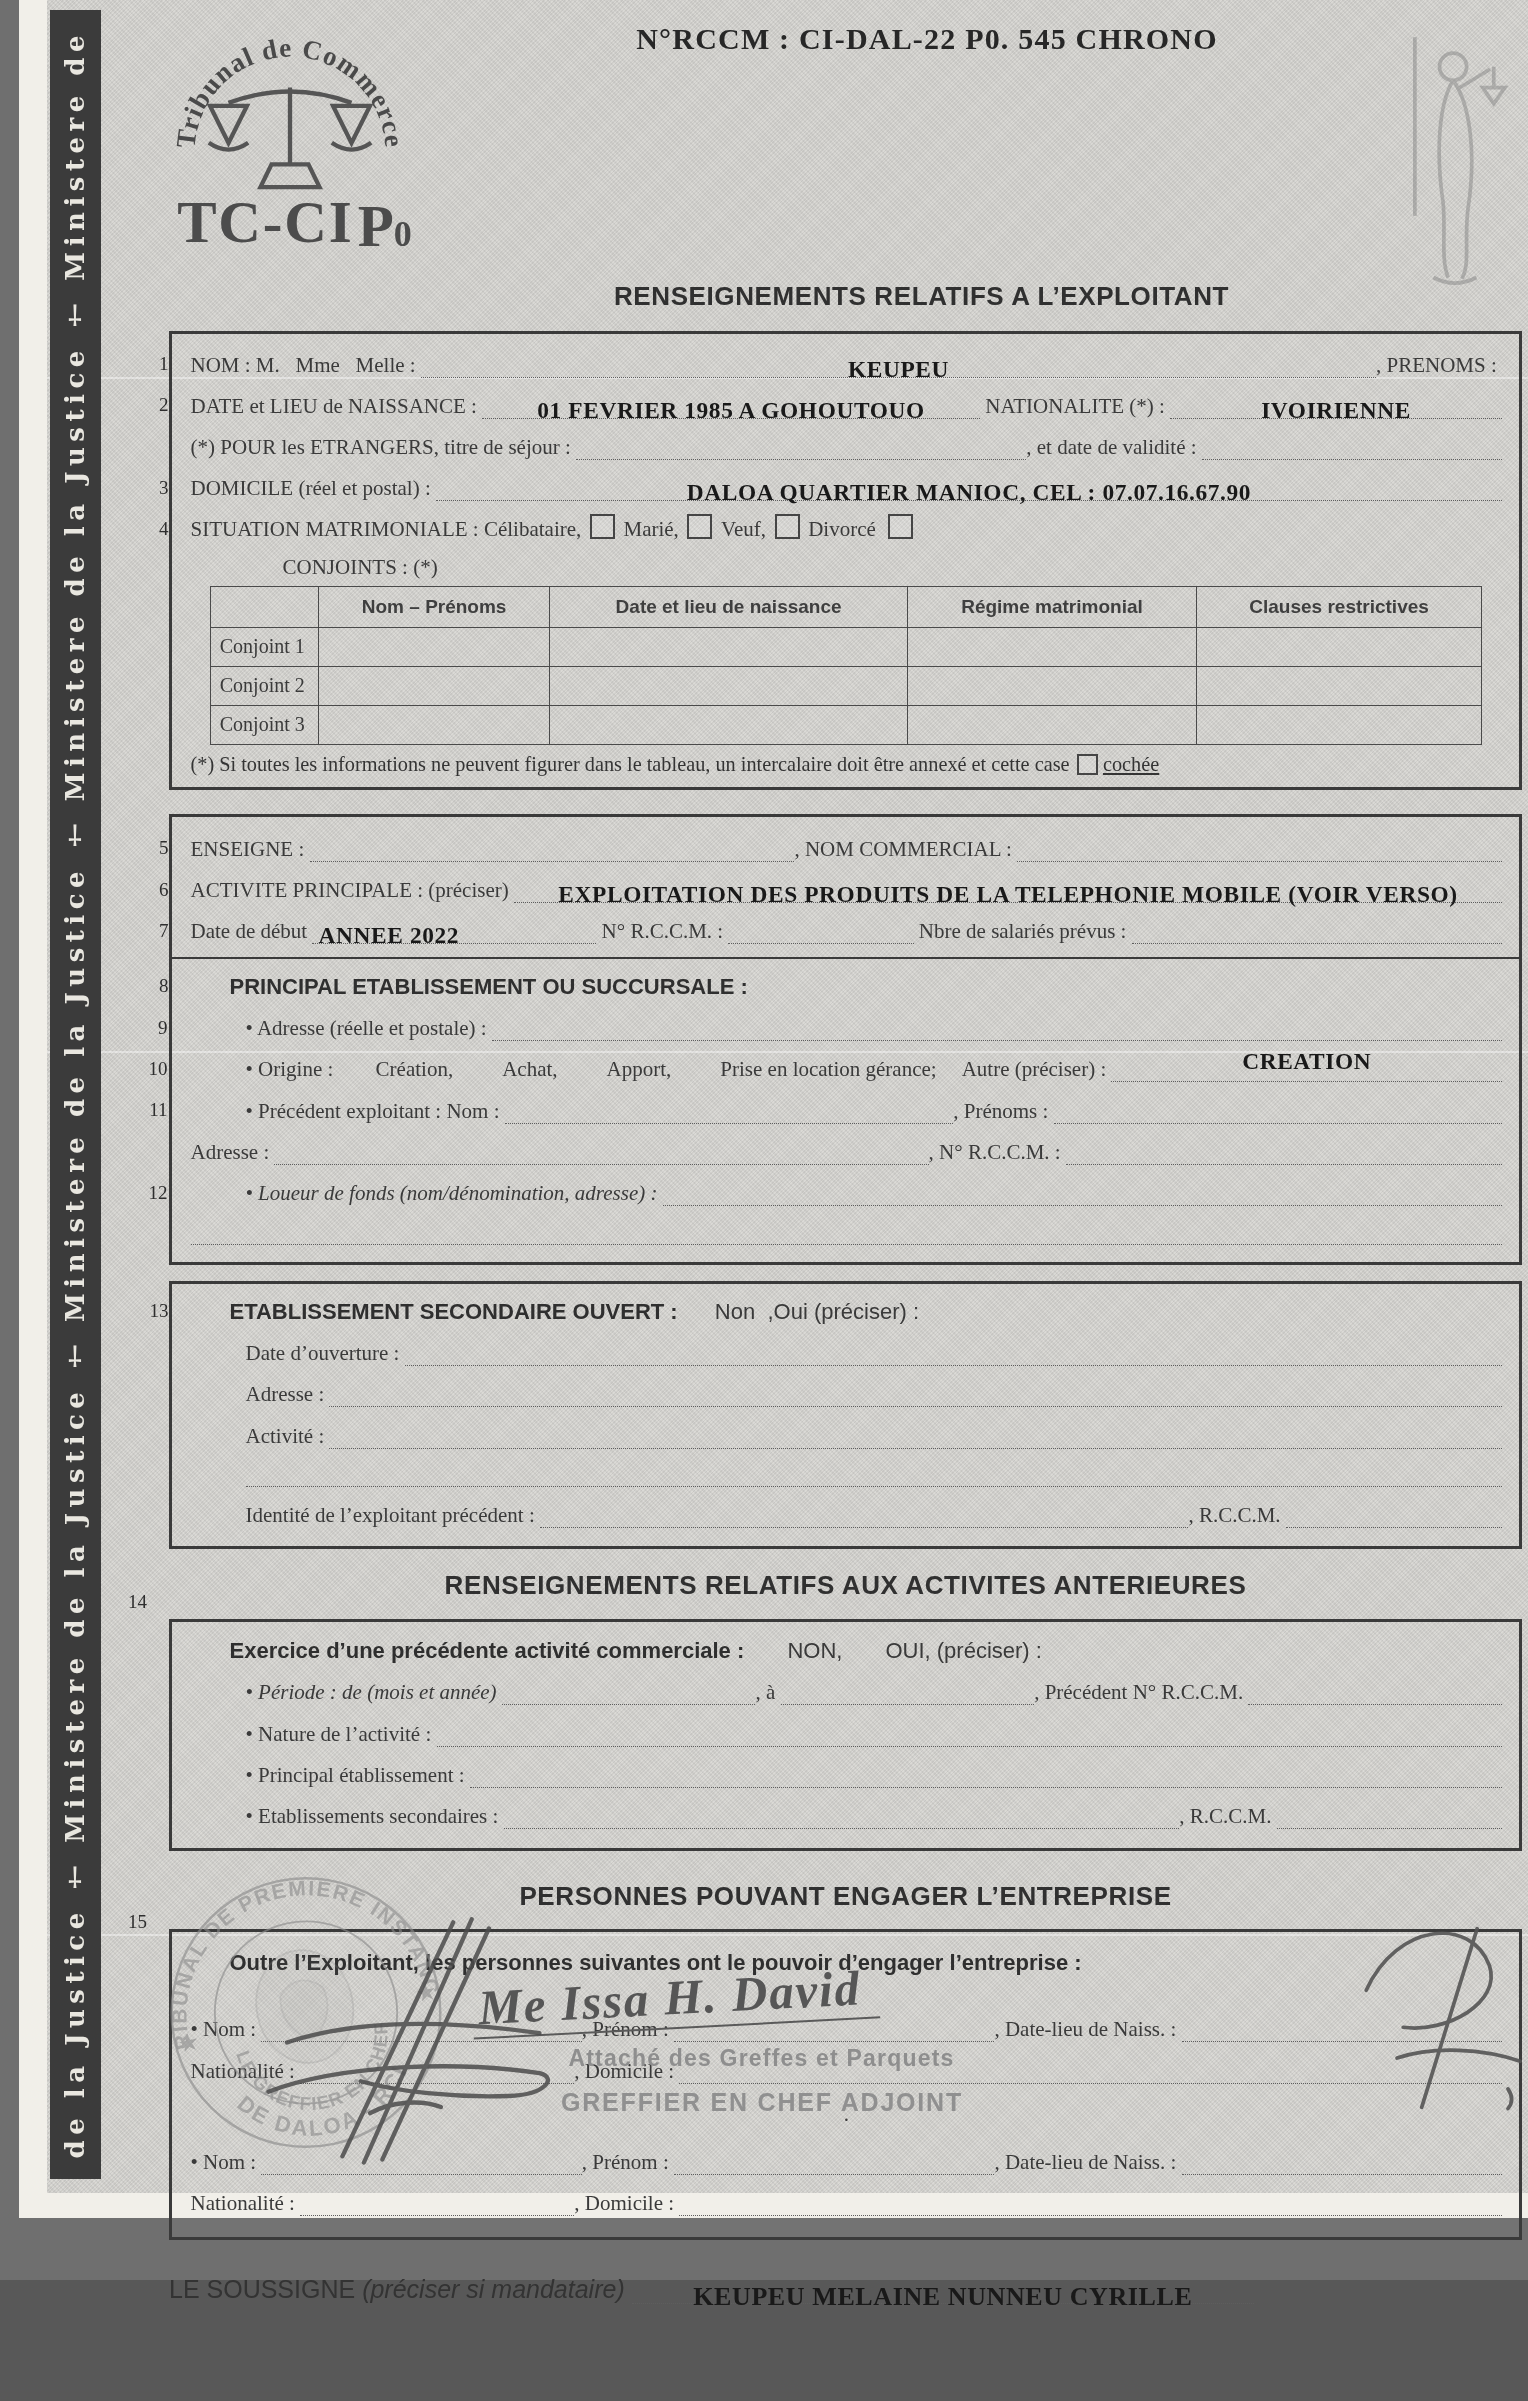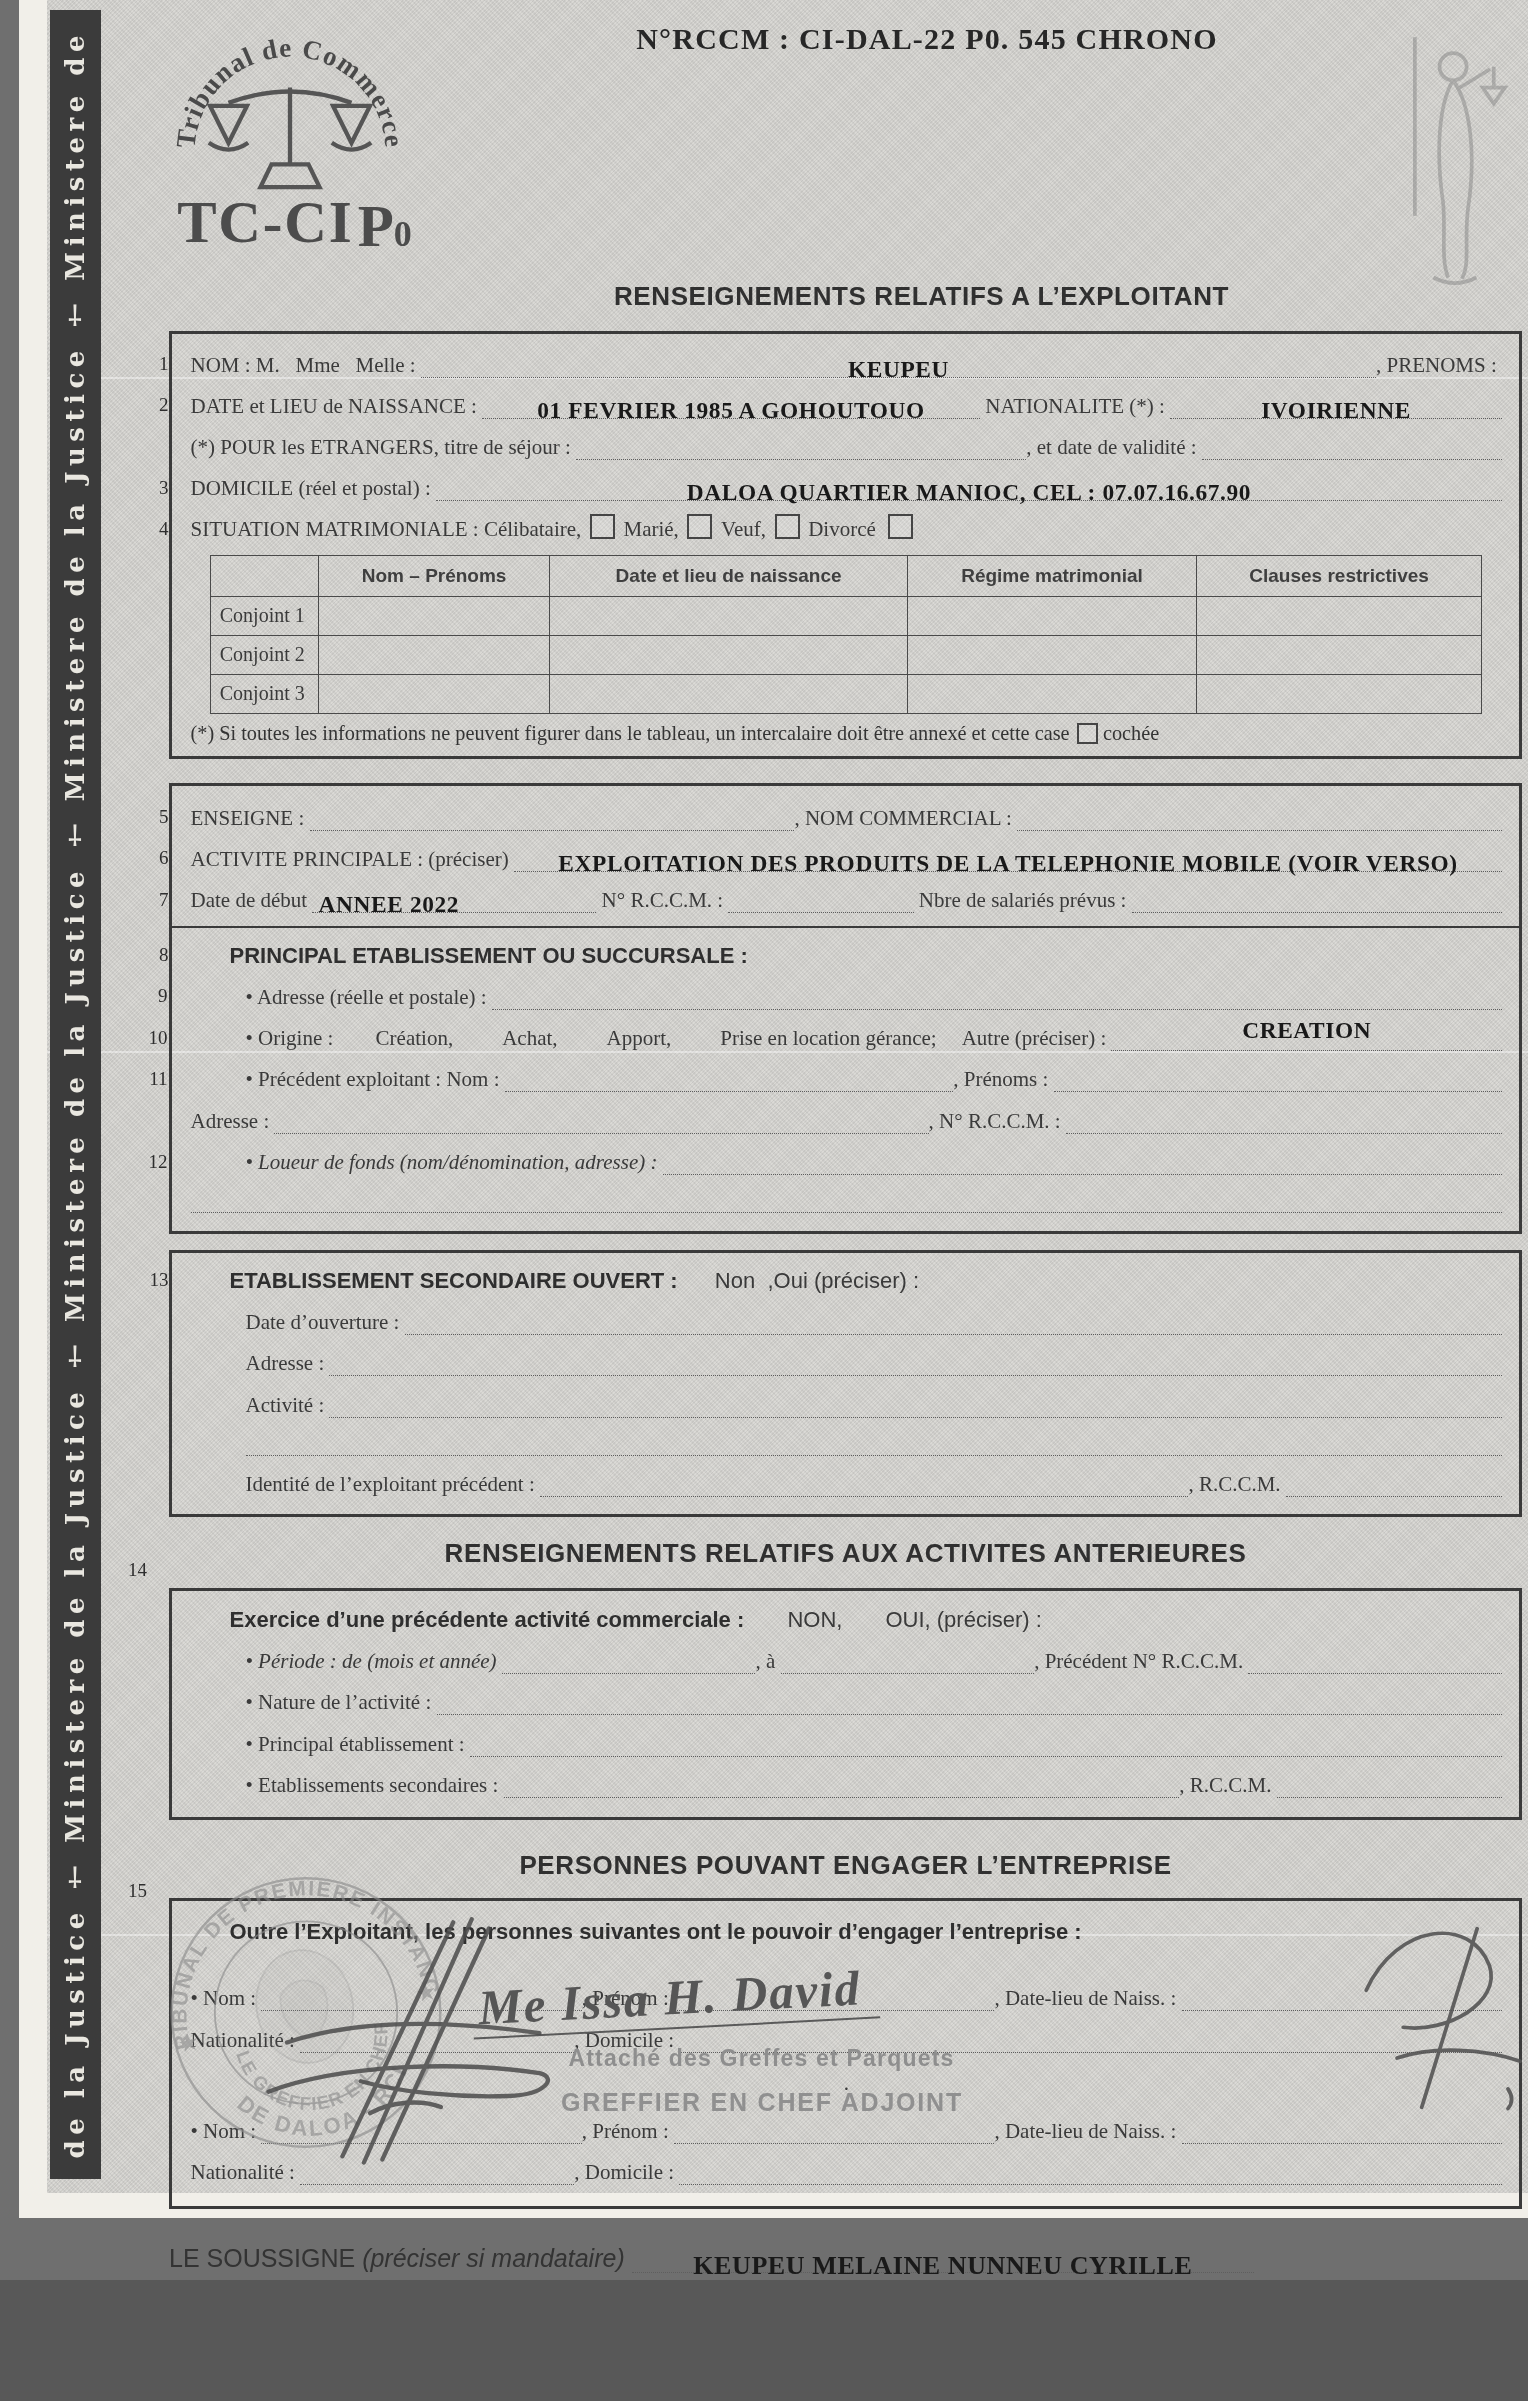--- a/index.html
+++ b/index.html
@@ -56,21 +56,21 @@
   .val.up{transform:translateY(-5px);}
   .g06{flex-grow:.6;} .g08{flex-grow:.8;} .g12{flex-grow:1.2;} .g15{flex-grow:1.5;} .g04{flex-grow:.4;}
   .indent1{margin-left:55px;} .indent2{margin-left:92px;}
   
   table.conj{width:97%;margin:2.5px auto 6.2px auto;border-collapse:collapse;}
   table.conj th,table.conj td{border:1.8px solid #4a4a4a;}
   table.conj th{font:700 19px "Liberation Sans",sans-serif;color:#3f3f3f;height:38px;}
   table.conj td{height:36px;font:400 20px "Liberation Serif",serif;color:#3a3a3a;padding-left:8.6px;}
   .note{display:flex;align-items:center;margin-top:8.6px;font:400 20.3px "Liberation Serif",serif;}
   .note .cb{width:17px;height:17px;margin:0 5px 0 7.4px;}
-  .u{}
+  .u{text-decoration:underline;}
   .hr-strong{border-top:2.5px solid #3a3a3a;margin:3.7px -17px 15px -18.5px;}
   .dotline{border-bottom:1.8px dotted #5e5e5e;height:25px;margin-bottom:12.3px;}
   
   .footer{position:relative;margin-top:35px;min-height:345px;}
   .f-l1{display:flex;align-items:flex-end;width:1085px;}
   .f-sans{font:400 25px "Liberation Sans",sans-serif;color:#333;}
   
   .stamp{position:absolute;left:105px;top:1849px;width:308px;height:327px;opacity:.75;transform:rotate(-12deg);}
   .scribble{position:absolute;left:203px;top:1916px;width:468px;height:259px;}
   .sig-right{position:absolute;left:1276px;top:1904px;width:222px;height:228px;}
@@ -183,20 +183,23 @@
           <span class="rownum">4</span>
           <span class="lb">SITUATION MATRIMONIALE : </span>
           <span class="lb" style="">Célibataire,</span>
             <span class="cb" style="margin:0 8.6px 3.7px 8.6px"></span>
           <span class="lb">Marié,</span>
             <span class="cb" style="margin:0 8.6px 3.7px 8.6px"></span>
           <span class="lb">Veuf,</span>
             <span class="cb" style="margin:0 8.6px 3.7px 8.6px"></span>
           <span class="lb">Divorcé</span>
             <span class="cb" style="margin:0 8.6px 3.7px 12.3px"></span>
+        </div>
+        <div class="frow indent2" style="margin-bottom:6.2px">
+          <span class="lb">CONJOINTS : (*)</span>
         </div>
 
         <table class="conj">
           <tbody>
               <tr>
             <th style="width:105px"></th>
             <th>Nom – Prénoms</th>
             <th>Date et lieu de naissance</th>
             <th>Régime matrimonial</th>
             <th>Clauses restrictives</th>

